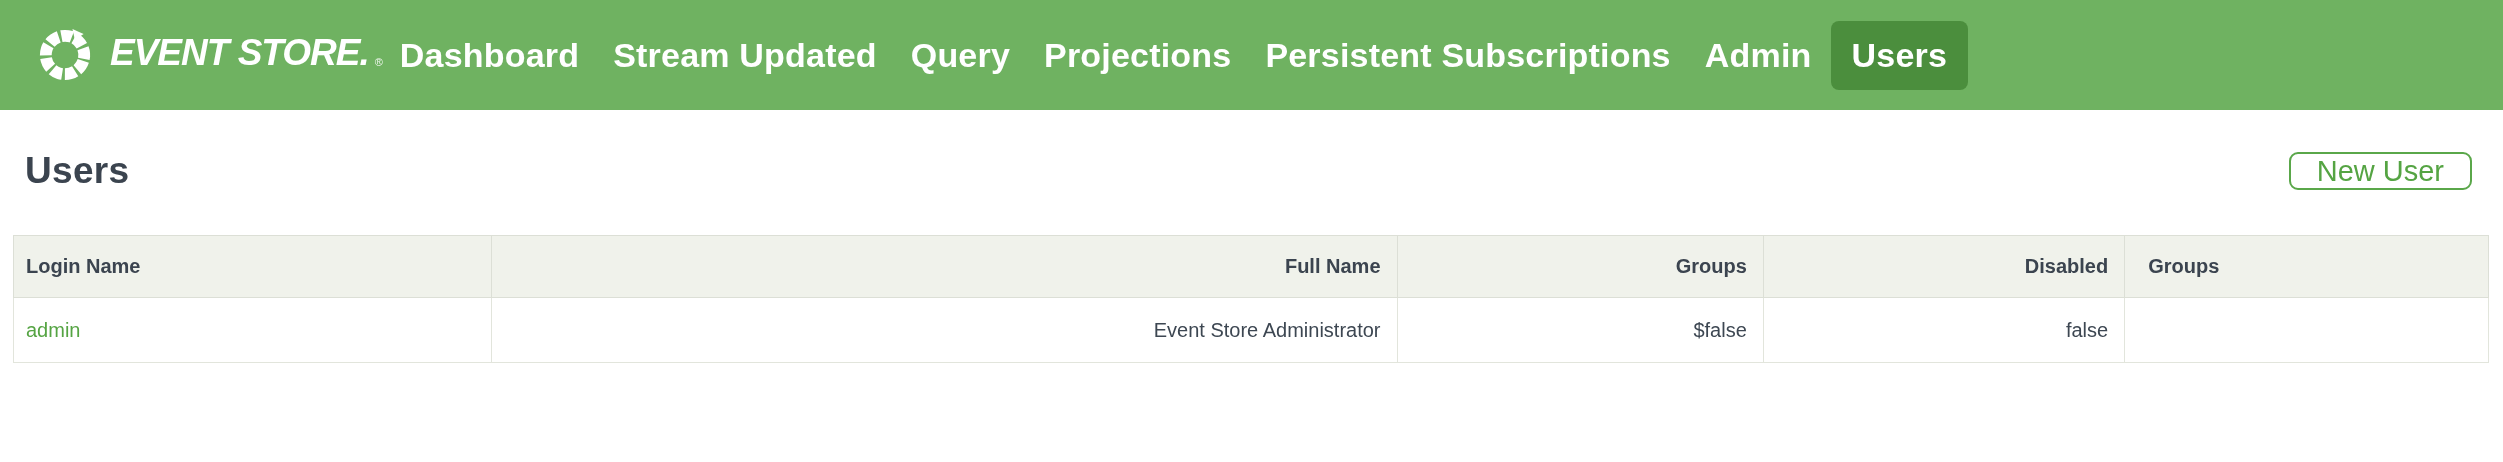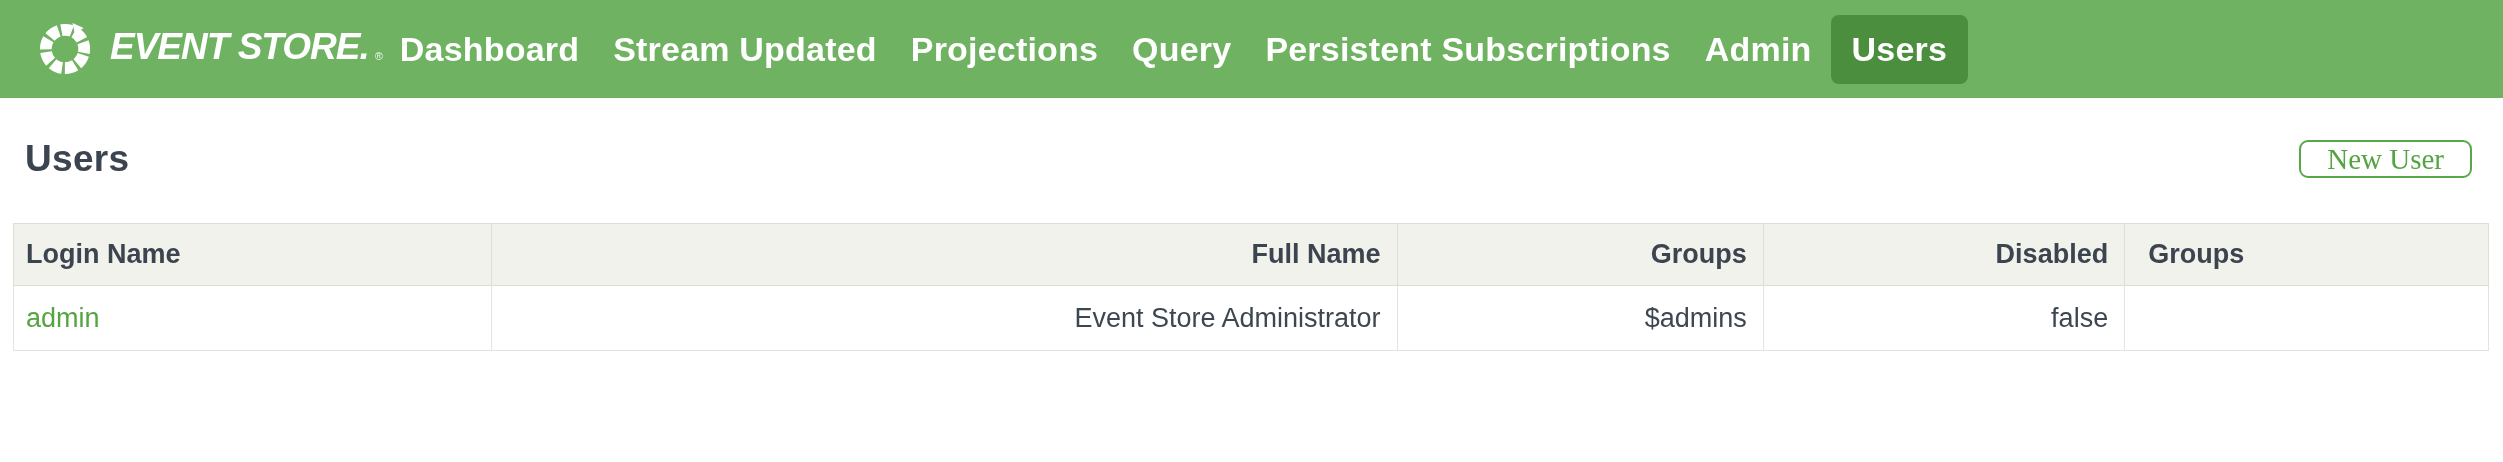--- a/index.html
+++ b/index.html
@@ -5,21 +5,21 @@
   * { margin: 0; padding: 0; box-sizing: border-box; }
   html, body { width: 2503px; height: 462px; overflow: hidden; }
   body {
     font-family: "Liberation Sans", "DejaVu Sans", sans-serif;
     background: #ffffff;
     color: #3d4752;
   }
 
   
   .topbar {
-    height: 98px;
+    height: 110px;
     background: #6fb261;
     display: flex;
     align-items: center;
     padding: 0 24px 0 34px;
   }
   .logo {
     display: flex;
     align-items: center;
     gap: 14px;
     cursor: pointer;
@@ -75,35 +75,35 @@
     font-size: 37px;
     font-weight: bold;
     color: #3b444f;
     margin-left: 12px;
     letter-spacing: 0.3px;
   }
   .btn-new-user {
     background: #ffffff;
     border: 2px solid #5aa74a;
     color: #55a443;
-    font-family: Liberation Serif, serif;
+    font-family: Liberation Sans, sans-serif;
     font-size: 29px;
     padding: 0 26px;
     border-radius: 9px;
     cursor: pointer;
     line-height: 1.2;
   }
 
   
   .users-table {
     width: 100%;
     margin-top: 43px;
     border-collapse: collapse;
     table-layout: fixed;
-    font-size: 27px;
+    font-size: 20px;
   }
   .users-table th, .users-table td {
     padding: 0 16px;
     border: 1px solid #e2e5dc;
     overflow: hidden;
     white-space: nowrap;
   }
   .users-table thead th {
     background: #f0f2eb;
     border-color: #dcdfd6;
@@ -135,22 +135,22 @@
       <path d="M62 8 L80 16 L66 26 Z" fill="#ffffff"></path>
     </svg>
     <span class="logo-text">EVENT STORE.</span>
     <span class="logo-tm">®</span>
   </div>
 
   <nav>
     <ul class="nav">
       <li class="nav-item">Dashboard</li>
       <li class="nav-item">Stream Updated</li>
+      <li class="nav-item">Query</li>
       <li class="nav-item">Projections</li>
-      <li class="nav-item">Query</li>
       <li class="nav-item">Persistent Subscriptions</li>
       <li class="nav-item">Admin</li>
       <li class="nav-item active">Users</li>
     </ul>
   </nav>
 </header>
 
 <main class="page">
   <div class="page-header">
     <h1 class="page-title">Users</h1>
@@ -173,19 +173,19 @@
         <th class="ar">Disabled</th>
         <th class="al col-updated">Groups</th>
       </tr>
     </thead>
     <tbody>
       <tr>
         <td class="al">
           <a class="login-link">admin</a>
         </td>
         <td class="ar">Event Store Administrator</td>
-        <td class="ar">$admins</td>
+        <td class="ar">$false</td>
         <td class="ar">false</td>
         <td class="al col-updated"></td>
       </tr>
     </tbody>
   </table>
 </main>
 
 </body></html>

